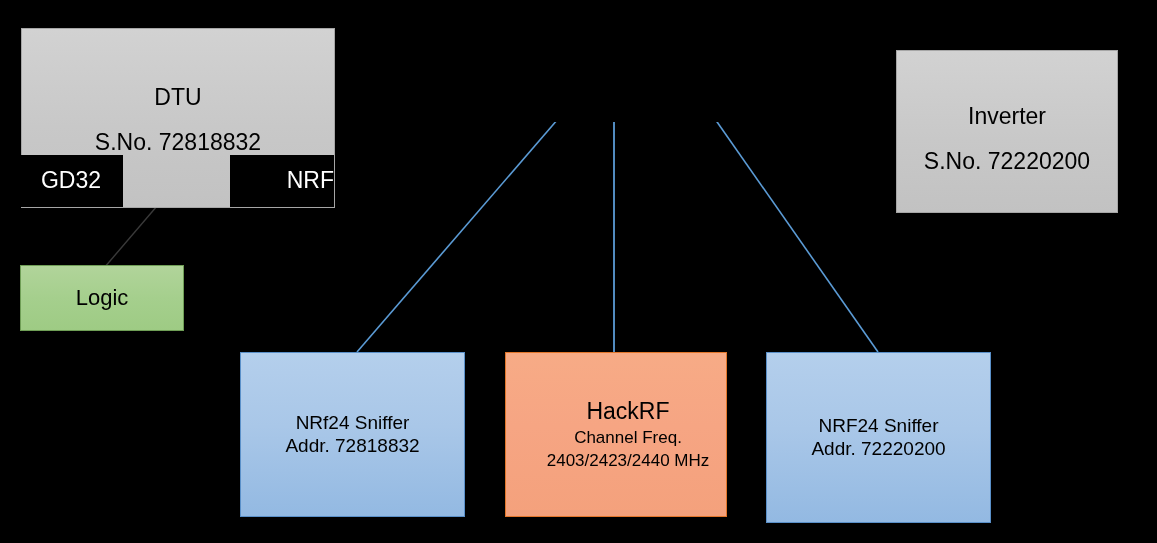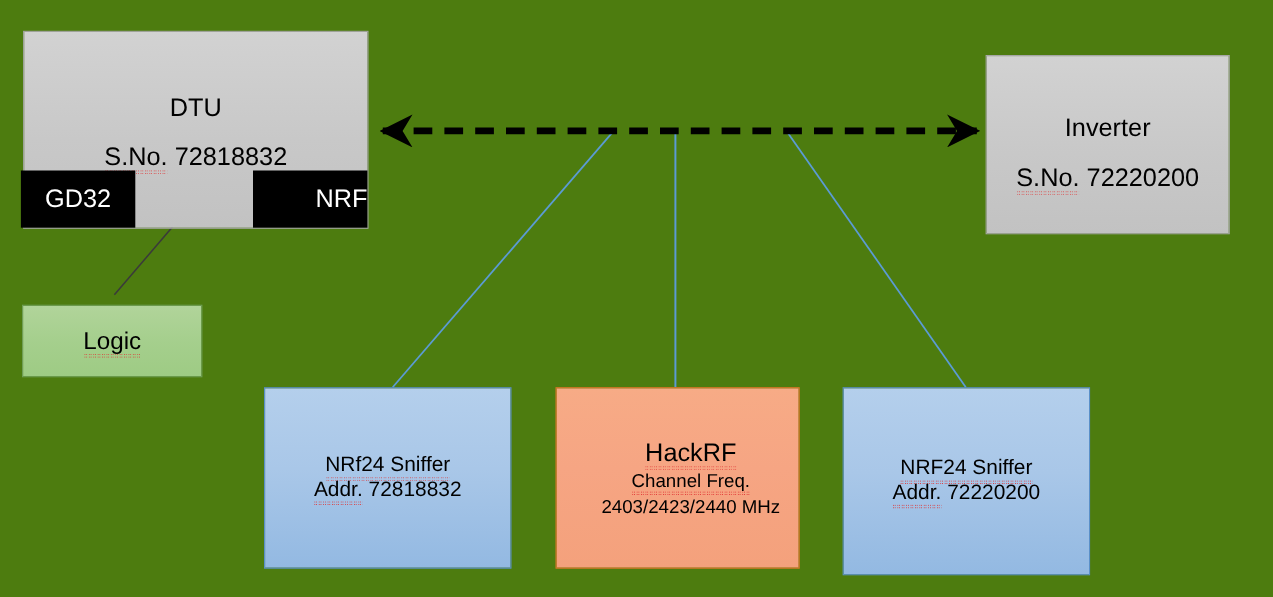--- a/index.html
+++ b/index.html
@@ -8,21 +8,21 @@
     background: #ffffff;
   }
   body {
     font-family: "Liberation Sans", sans-serif;
     -webkit-font-smoothing: antialiased;
   }
   #canvas {
     position: relative;
     width: 1157px;
     height: 543px;
-    background: #4d7c0f;
+    background: #000000;
     overflow: hidden;
   }
   .node {
     position: absolute;
     box-sizing: border-box;
     display: flex;
     flex-direction: column;
     align-items: center;
     justify-content: center;
     text-align: center;
@@ -66,21 +66,21 @@
   .chip-box {
     background: #000000;
     color: #ffffff;
     font-size: 23px;
     border: 0;
   }
   #gd32-box { left: 19px;  top: 155px; width: 104px; height: 52px; }
   #nrf-box  { left: 230px; top: 155px; width: 104px; height: 52px; align-items: flex-end; }
   
   #logic-box {
-    left: 20px; top: 277px; width: 164px; height: 66px;
+    left: 20px; top: 265px; width: 164px; height: 66px;
     background: linear-gradient(180deg, #b1d49a 0%, #a5cf8d 50%, #9ecb84 100%);
     border: 1px solid #6f9e56;
     font-size: 22px;
     justify-content: center;
   }
   
   .blue-box {
     background: linear-gradient(180deg, #b4cfec 0%, #a9c7e8 45%, #93b9e2 100%);
     border: 1px solid #5a90c9;
     font-size: 19px;

